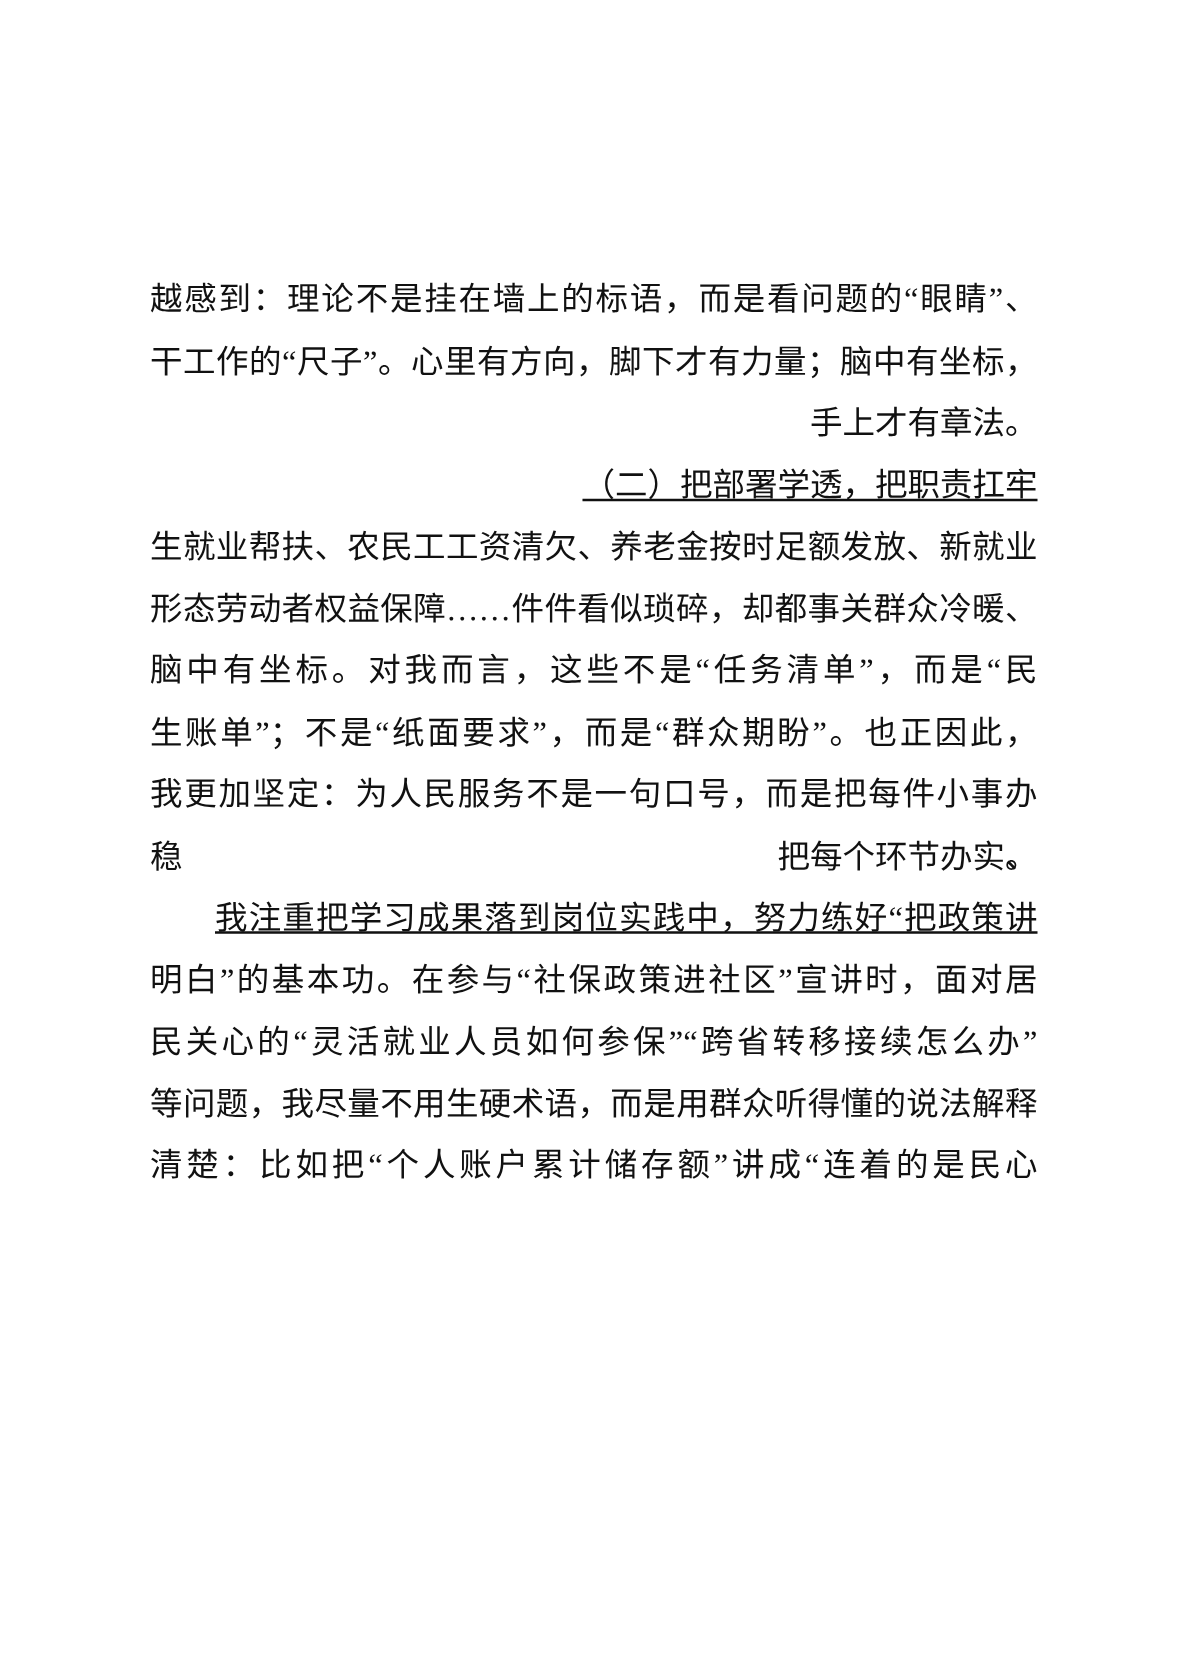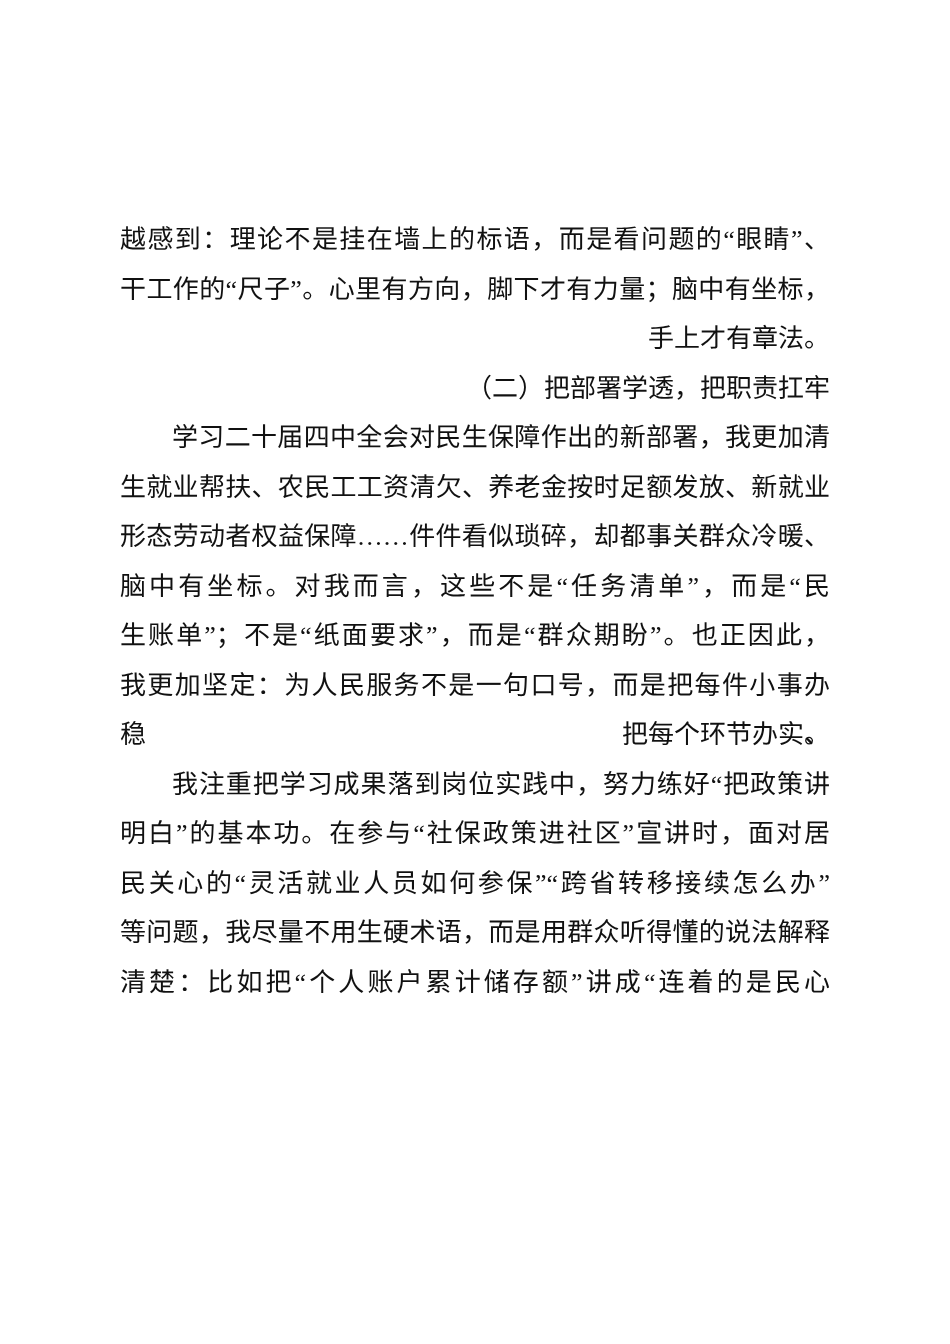--- a/index.html
+++ b/index.html
@@ -34,32 +34,32 @@
   }
   
   .line.fill {
     white-space: normal;
     text-align: justify;
     text-align-last: justify;
   }
   
   .line.indent {
     text-indent: 2em;
+    text-decoration: underline;
   }
 </style>
 </head>
 <body style="background: rgb(255, 255, 255); color: rgb(17, 17, 17);">
 
 <div class="page">
   <div class="text-block">
       <div class="line fill">越感到：理论不是挂在墙上的标语，而是看问题的“眼睛”、</div>
       <div class="line fill">干工作的“尺子”。心里有方向，脚下才有力量；脑中有坐标，</div>
       <div class="line">手上才有章法。</div>
       <div class="line indent">（二）把部署学透，把职责扛牢</div>
-      <div class="line fill indent">学习二十届四中全会对民生保障作出的新部署，我更加清</div>
       <div class="line fill">生就业帮扶、农民工工资清欠、养老金按时足额发放、新就业</div>
       <div class="line fill">形态劳动者权益保障……件件看似琐碎，却都事关群众冷暖、</div>
       <div class="line fill">脑中有坐标。对我而言，这些不是“任务清单”，而是“民</div>
       <div class="line fill">生账单”；不是“纸面要求”，而是“群众期盼”。也正因此，</div>
       <div class="line fill">我更加坚定：为人民服务不是一句口号，而是把每件小事办稳、</div>
       <div class="line">把每个环节办实。</div>
       <div class="line fill indent">我注重把学习成果落到岗位实践中，努力练好“把政策讲</div>
       <div class="line fill">明白”的基本功。在参与“社保政策进社区”宣讲时，面对居</div>
       <div class="line fill">民关心的“灵活就业人员如何参保”“跨省转移接续怎么办”</div>
       <div class="line fill">等问题，我尽量不用生硬术语，而是用群众听得懂的说法解释</div>

